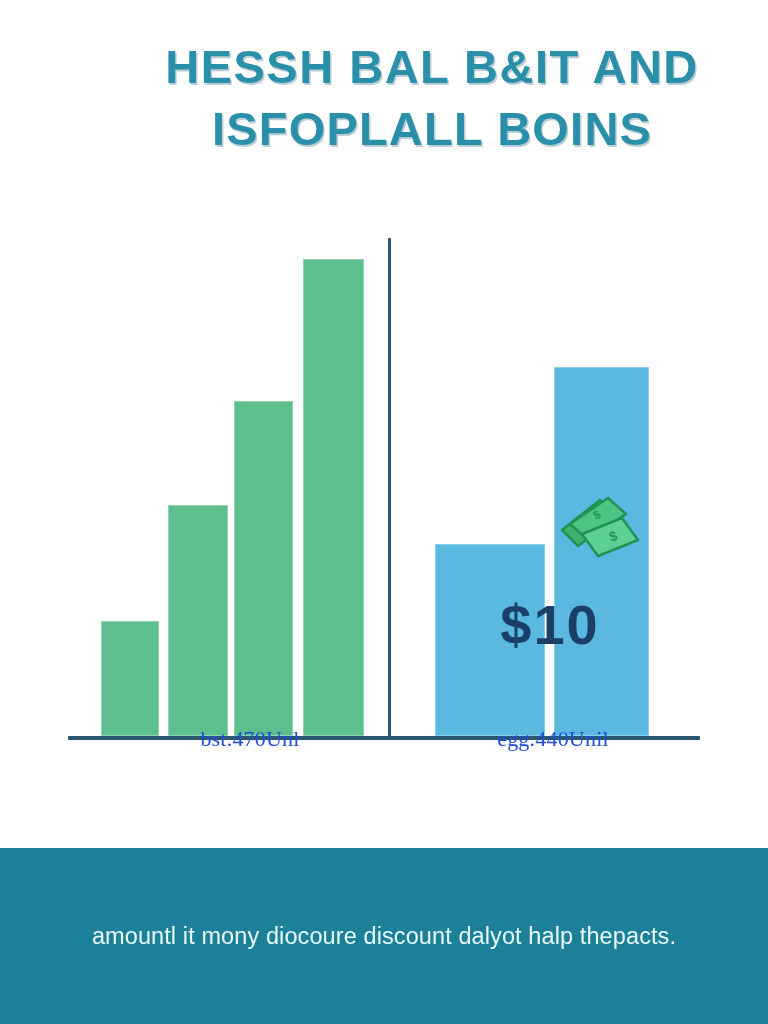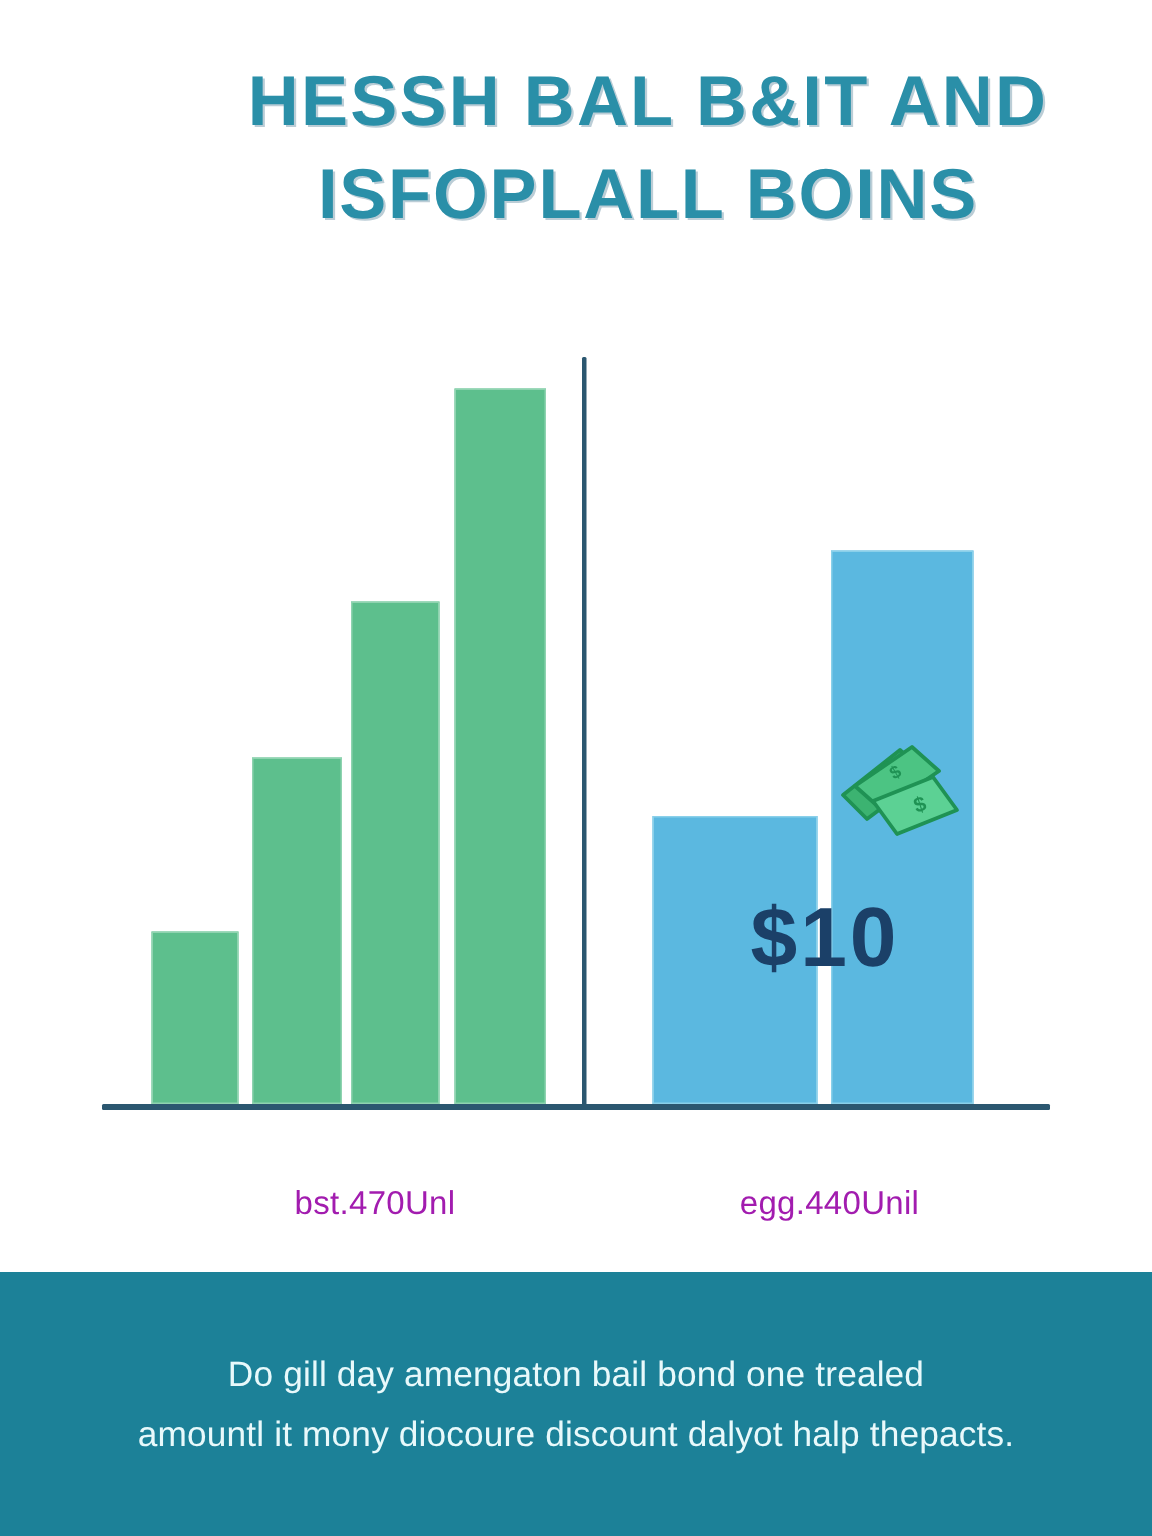--- a/index.html
+++ b/index.html
@@ -102,24 +102,24 @@
     left: 556px;
     top: 294px;
     width: 88px;
     height: 72px;
   }
   .money-icon svg { display: block; width: 100%; height: 100%; }
 
   
   .cat-label {
     position: absolute;
-    top: 789px;
-    font-family: Liberation Sans, sans-serif;
+    top: 726px;
+    font-family: Liberation Serif, serif;
     font-size: 22px;
-    color: #a21caf;
+    color: #1d4ed8;
     text-align: center;
     letter-spacing: 0.2px;
   }
   .cat-label.left  { left: 110px; width: 280px; }
   .cat-label.right { left: 408px; width: 290px; }
 
   
   .caption-band {
     position: absolute;
     left: 0;
@@ -180,16 +180,15 @@
   </div>
 
   <div class="value-label">$10</div>
 </div>
 
 <div class="cat-label left">bst.470Unl</div>
 <div class="cat-label right">egg.440Unil</div>
 
 <div class="caption-band">
   <div class="caption-inner">
-    <span class="caption-line">Do gill day amengaton bail bond one trealed</span>
     <span class="caption-line">amountl it mony diocoure discount dalyot halp thepacts.</span>
   </div>
 </div>
 
 </body></html>

